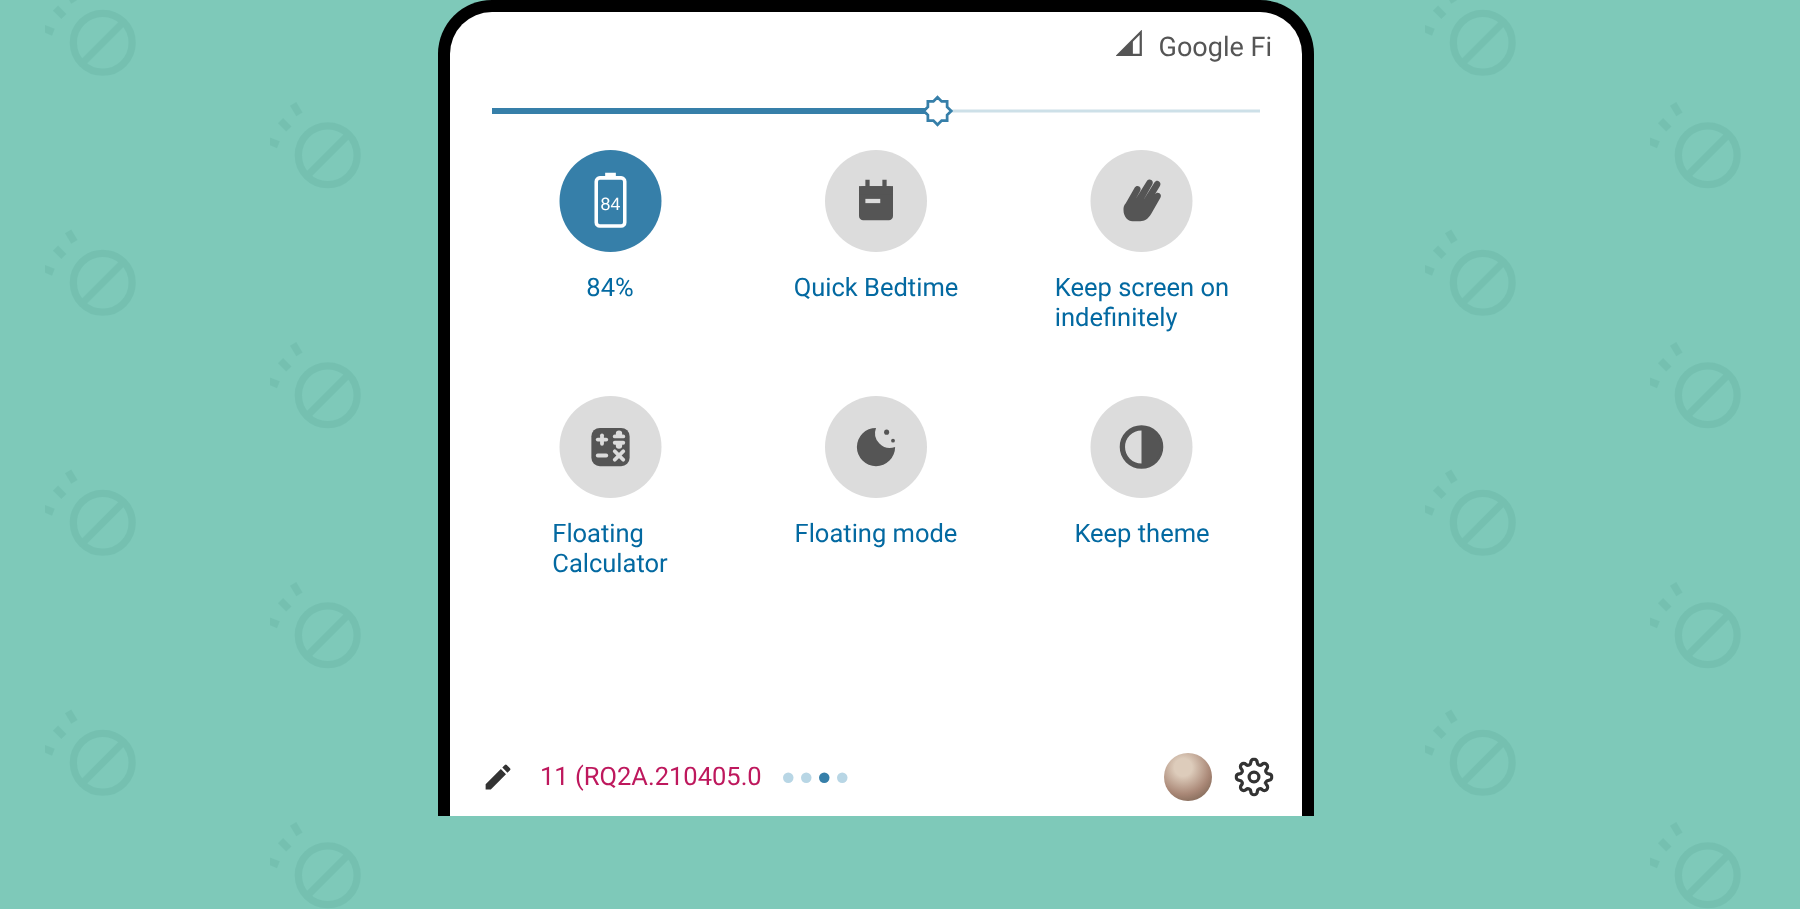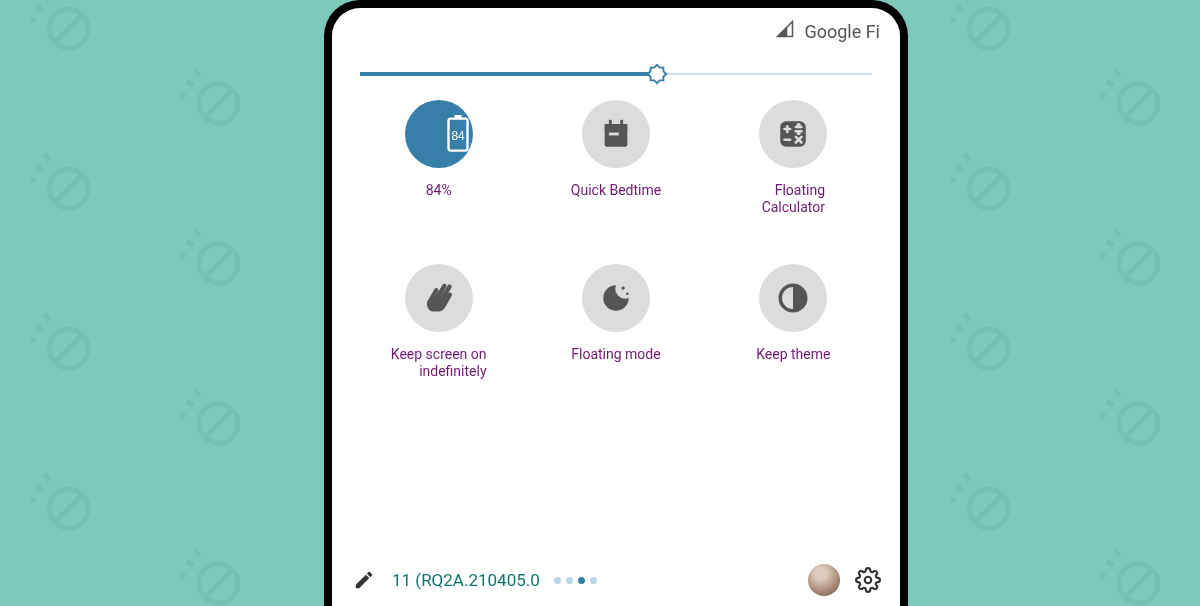--- a/index.html
+++ b/index.html
@@ -15,24 +15,24 @@
       position: absolute;
       inset: 0;
     }
     .bg-icon {
       position: absolute;
       width: 70px; height: 70px;
       opacity: 0.17;
     }
     .phone {
       position: absolute;
-      left: 324px;
+      left: 292px;
       top: 0;
       width: 584px;
-      height: 606px;
+      height: 544px;
       background: #000;
       border-radius: 36px 36px 0 0;
     }
     .panel {
       position: absolute;
       left: 8px; right: 8px;
       top: 8px; bottom: 0;
       background: #fff;
       border-radius: 28px 28px 0 0;
       display: flex;
@@ -88,37 +88,37 @@
       gap: 14px;
     }
     .tile-circle {
       width: 68px; height: 68px;
       border-radius: 50%;
       background: #dcdcdc;
       display: flex;
       align-items: center;
       justify-content: center;
     }
-    .tile-circle.active { background: #367fa9; justify-content: flex-end; }
+    .tile-circle.active { background: #367fa9; }
     .tile-label {
-      font-size: 14px;
-      color: #701a75;
-      text-align: right;
+      font-size: 17px;
+      color: #0369a1;
+      text-align: left;
       line-height: 1.2;
       max-width: 160px;
       white-space: pre-line;
     }
     .footer {
       margin-top: auto;
       display: flex;
       align-items: center;
       gap: 14px;
       padding: 8px 18px 10px 18px;
     }
-    .build { font-size: 17px; color: #0f766e; }
+    .build { font-size: 17px; color: #be185d; }
     .dots { display: flex; gap: 5px; }
     .dot { width: 7px; height: 7px; border-radius: 50%; background: #b8d6e5; }
     .dot.active { background: #367fa9; }
     .spacer { flex: 1; }
     .avatar {
       width: 32px; height: 32px; border-radius: 50%;
       background: radial-gradient(circle at 40% 30%, #dcb 20%, #a87 60%, #654);
     }
     .foot-icon { width: 28px; height: 28px; display: flex; align-items: center; justify-content: center; }
   </style>
@@ -316,20 +316,30 @@
         <div class="tile-circle">
           <svg width="34" height="34" viewBox="0 0 24 24" fill="#555">
               <rect x="4" y="5" width="16" height="16" rx="2"></rect>
               <rect x="7" y="2" width="2" height="4"></rect>
               <rect x="15" y="2" width="2" height="4"></rect>
               <rect x="7" y="11" width="7" height="2" fill="#dcdcdc"></rect>
               <rect x="4" y="5" width="16" height="4" fill="#555"></rect>
             </svg>
         </div>
         <div class="tile-label">Quick Bedtime</div>
+      </div>
+
+      <div class="tile">
+        <div class="tile-circle">
+          <svg width="36" height="36" viewBox="0 0 24 24" fill="#555">
+              <path d="M8 21c-2 0-4-2-4-5 0-1 0-2 1-3l4-7c.4-.7 1.4-.9 2-.4.7.4.8 1.4.4 2l-2 3.5 5-8c.4-.7 1.4-.9 2-.4.7.4.8 1.4.4 2l-4 7 5-8c.4-.7 1.4-.9 2-.4.7.4.8 1.4.4 2L15 14l3-5c.4-.7 1.4-.9 2-.4.7.4.8 1.4.4 2l-4 7c-1.5 2.5-3 3.4-5 3.4H8z"></path>
+            </svg>
+        </div>
+        <div class="tile-label">Keep screen on
+indefinitely</div>
       </div>
 
       <div class="tile">
         <div class="tile-circle">
           <svg width="34" height="34" viewBox="0 0 24 24">
               <rect x="3" y="3" width="18" height="18" rx="4" fill="#555"></rect>
               <g stroke="#dcdcdc" stroke-width="1.8" stroke-linecap="round">
                 <line x1="6" y1="8.5" x2="10" y2="8.5"></line>
                 <line x1="8" y1="6.5" x2="8" y2="10.5"></line>
                 <line x1="14" y1="7" x2="18" y2="7"></line>
@@ -341,30 +351,20 @@
                 <line x1="18" y1="14" x2="14" y2="18"></line>
               </g>
             </svg>
         </div>
         <div class="tile-label">Floating
 Calculator</div>
       </div>
 
       <div class="tile">
         <div class="tile-circle">
-          <svg width="36" height="36" viewBox="0 0 24 24" fill="#555">
-              <path d="M8 21c-2 0-4-2-4-5 0-1 0-2 1-3l4-7c.4-.7 1.4-.9 2-.4.7.4.8 1.4.4 2l-2 3.5 5-8c.4-.7 1.4-.9 2-.4.7.4.8 1.4.4 2l-4 7 5-8c.4-.7 1.4-.9 2-.4.7.4.8 1.4.4 2L15 14l3-5c.4-.7 1.4-.9 2-.4.7.4.8 1.4.4 2l-4 7c-1.5 2.5-3 3.4-5 3.4H8z"></path>
-            </svg>
-        </div>
-        <div class="tile-label">Keep screen on
-indefinitely</div>
-      </div>
-
-      <div class="tile">
-        <div class="tile-circle">
           <svg width="34" height="34" viewBox="0 0 24 24" fill="#555">
               <path d="M12 3a9 9 0 1 0 9 9 7 7 0 0 1-9-9z"></path>
               <circle cx="17" cy="5" r="1.2"></circle>
               <circle cx="20" cy="9" r="0.9"></circle>
             </svg>
         </div>
         <div class="tile-label">Floating mode</div>
       </div>
 
       <div class="tile">

